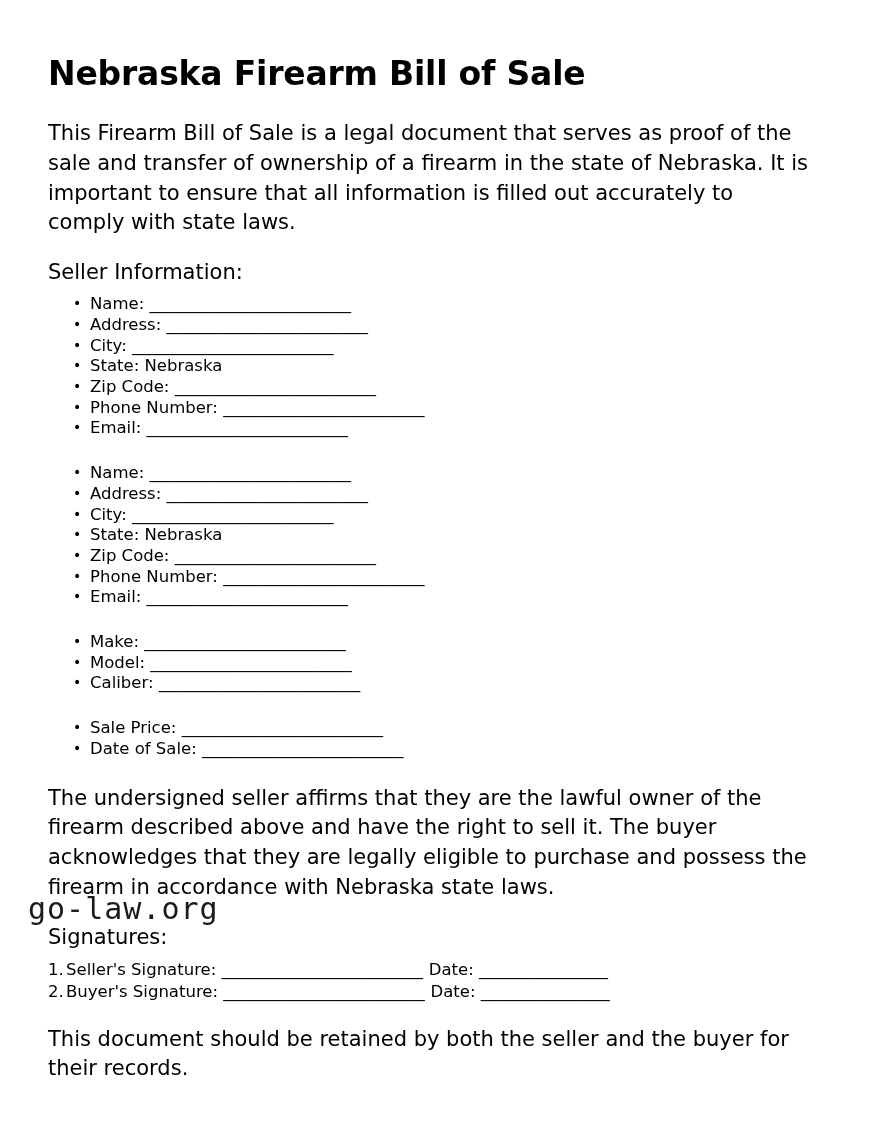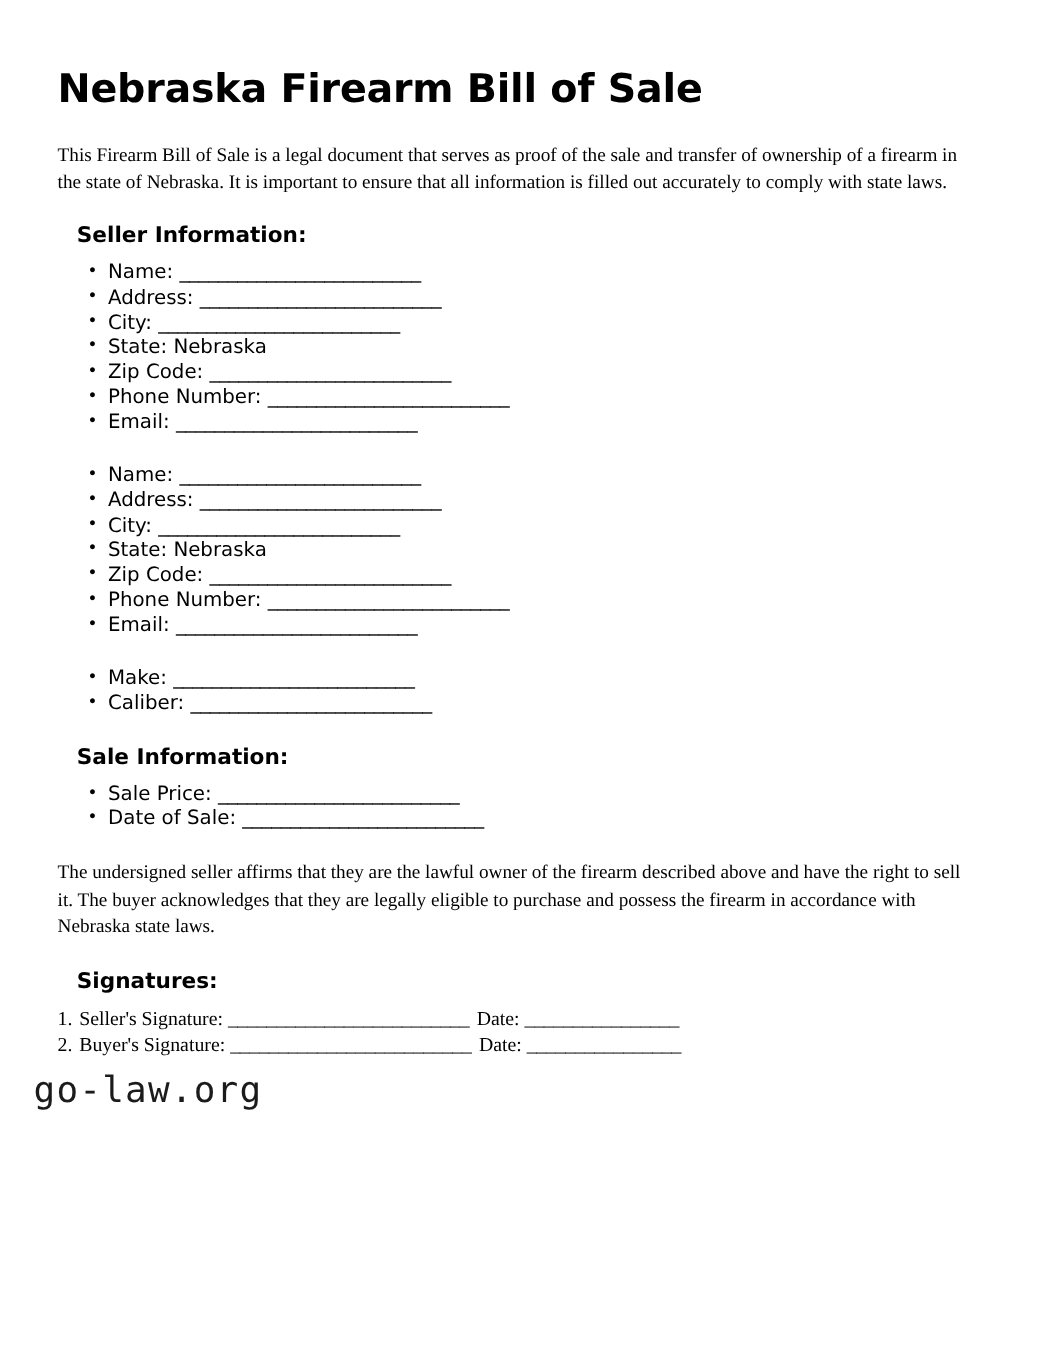--- a/index.html
+++ b/index.html
@@ -22,30 +22,29 @@
     padding: 55px 48px 0 48px;
   }
   .doc-title {
     font-size: 33px;
     font-weight: bold;
     line-height: 1.15;
     letter-spacing: -0.2px;
     margin: 0 0 26px 0;
   }
   .para {
-    font-size: 16px;
+    font-size: 21px;
     line-height: 1.42;
     margin: 0 0 22px 0;
     max-width: 762px;
-    font-family: Liberation Serif, serif;
   }
   .section-heading {
-    font-size: 18px;
-    font-weight: bold;
-    margin: 0 0 10px 16px;
+    font-size: 21px;
+    font-weight: normal;
+    margin: 0 0 10px 0;
   }
   ul.field-list {
     list-style: none;
     margin: 0 0 24px 0;
     padding: 0 0 0 42px;
   }
   ul.field-list > li {
     position: relative;
     font-size: 16.5px;
     line-height: 1.255;
@@ -60,21 +59,20 @@
     line-height: 1.37;
   }
   .blank {
     letter-spacing: -0.2px;
   }
   ol.sig-list {
     list-style: none;
     margin: 0 0 22px 0;
     padding: 0 0 0 18px;
     counter-reset: sigitem;
-    font-family: Liberation Serif, serif;
   }
   ol.sig-list > li {
     position: relative;
     font-size: 16.5px;
     line-height: 1.33;
     white-space: nowrap;
     counter-increment: sigitem;
   }
   ol.sig-list > li::before {
     content: counter(sigitem) ".";
@@ -121,24 +119,24 @@
     <li><span>Address:</span> <span class="blank">_________________________</span></li>
     <li><span>City:</span> <span class="blank">_________________________</span></li>
     <li><span>State:</span> <span>Nebraska</span></li>
     <li><span>Zip Code:</span> <span class="blank">_________________________</span></li>
     <li><span>Phone Number:</span> <span class="blank">_________________________</span></li>
     <li><span>Email:</span> <span class="blank">_________________________</span></li>
   </ul>
 
   <ul class="field-list">
     <li><span>Make:</span> <span class="blank">_________________________</span></li>
+    <li><span>Model:</span> <span class="blank">_________________________</span></li>
     <li><span>Caliber:</span> <span class="blank">_________________________</span></li>
   </ul>
 
-  <h2 class="section-heading">Sale Information:</h2>
   <ul class="field-list">
     <li><span>Sale Price:</span> <span class="blank">_________________________</span></li>
     <li><span>Date of Sale:</span> <span class="blank">_________________________</span></li>
   </ul>
 
   <p class="para">The undersigned seller affirms that they are the lawful owner of the firearm described above and have the right to sell it. The buyer acknowledges that they are legally eligible to purchase and possess the firearm in accordance with Nebraska state laws.</p>
 
   <h2 class="section-heading">Signatures:</h2>
   <ol class="sig-list">
     <li>
@@ -146,16 +144,17 @@
       <span class="blank">_________________________</span><span class="sig-gap"></span><span>Date:</span>
       <span class="blank">________________</span>
     </li>
     <li>
       <span>Buyer's Signature:</span>
       <span class="blank">_________________________</span><span class="sig-gap"></span><span>Date:</span>
       <span class="blank">________________</span>
     </li>
   </ol>
 
+  <p class="para">This document should be retained by both the seller and the buyer for their records.</p>
 
   <div class="watermark">go-law.org</div>
 
 </div>
 
 </body></html>

